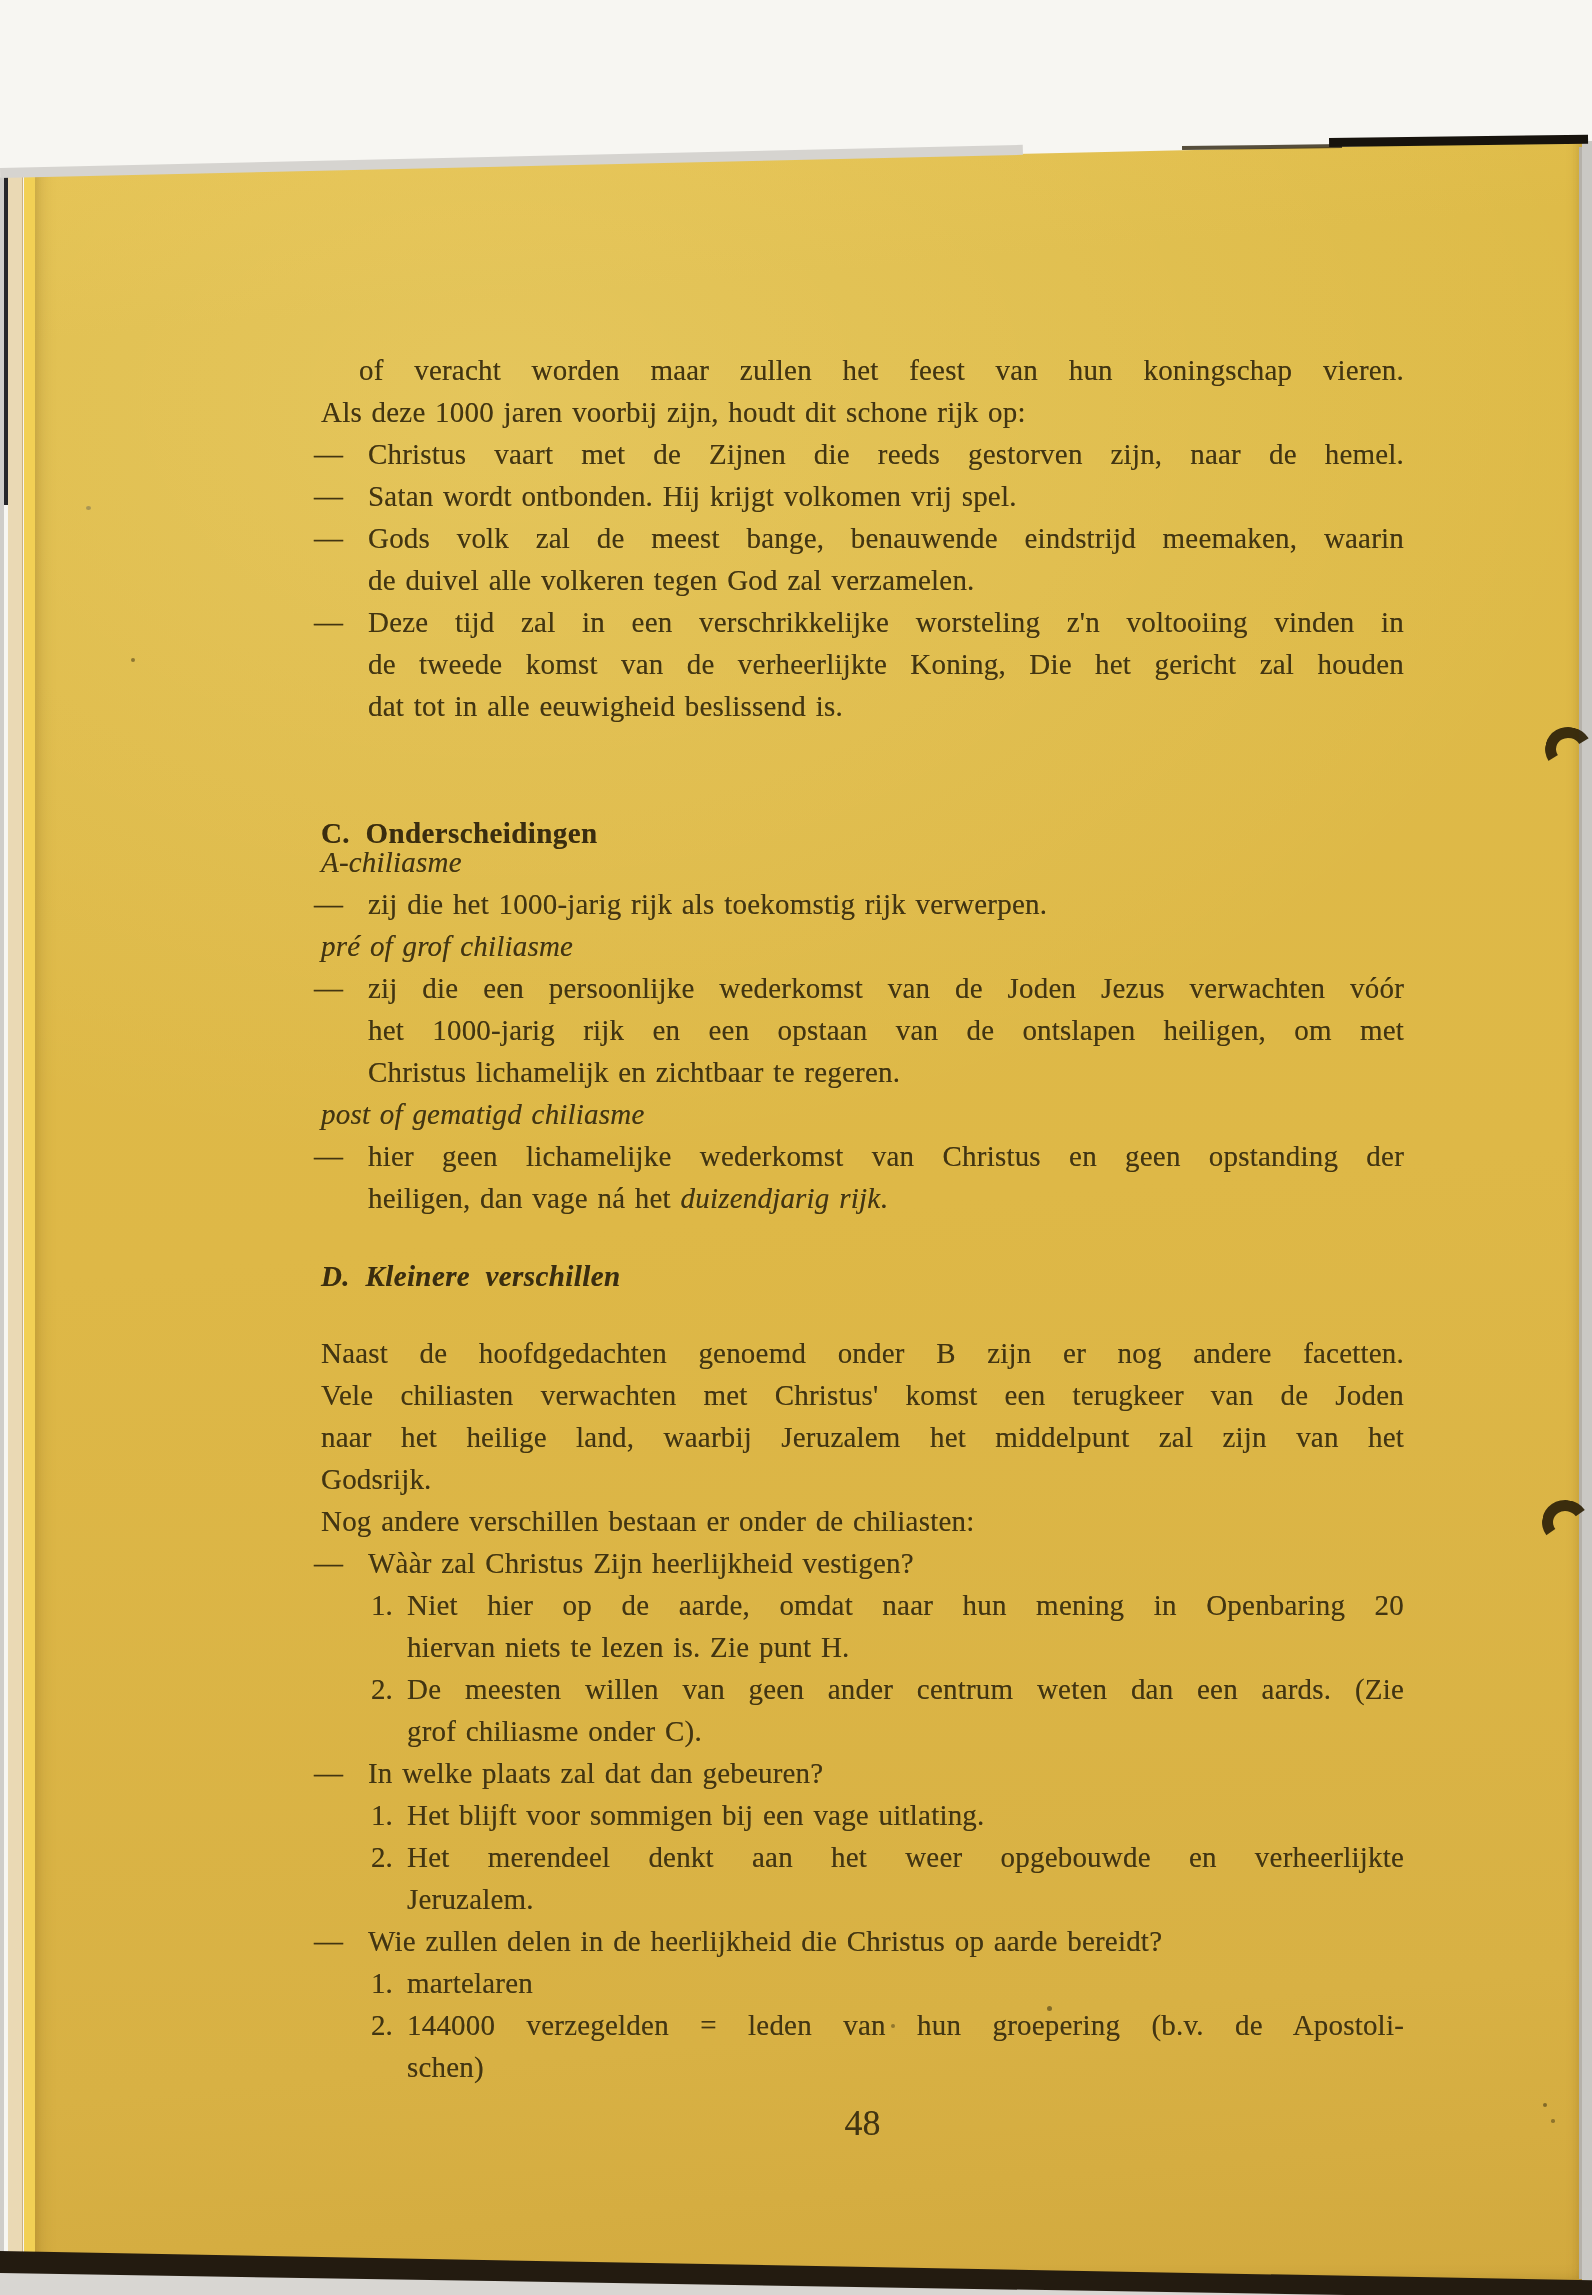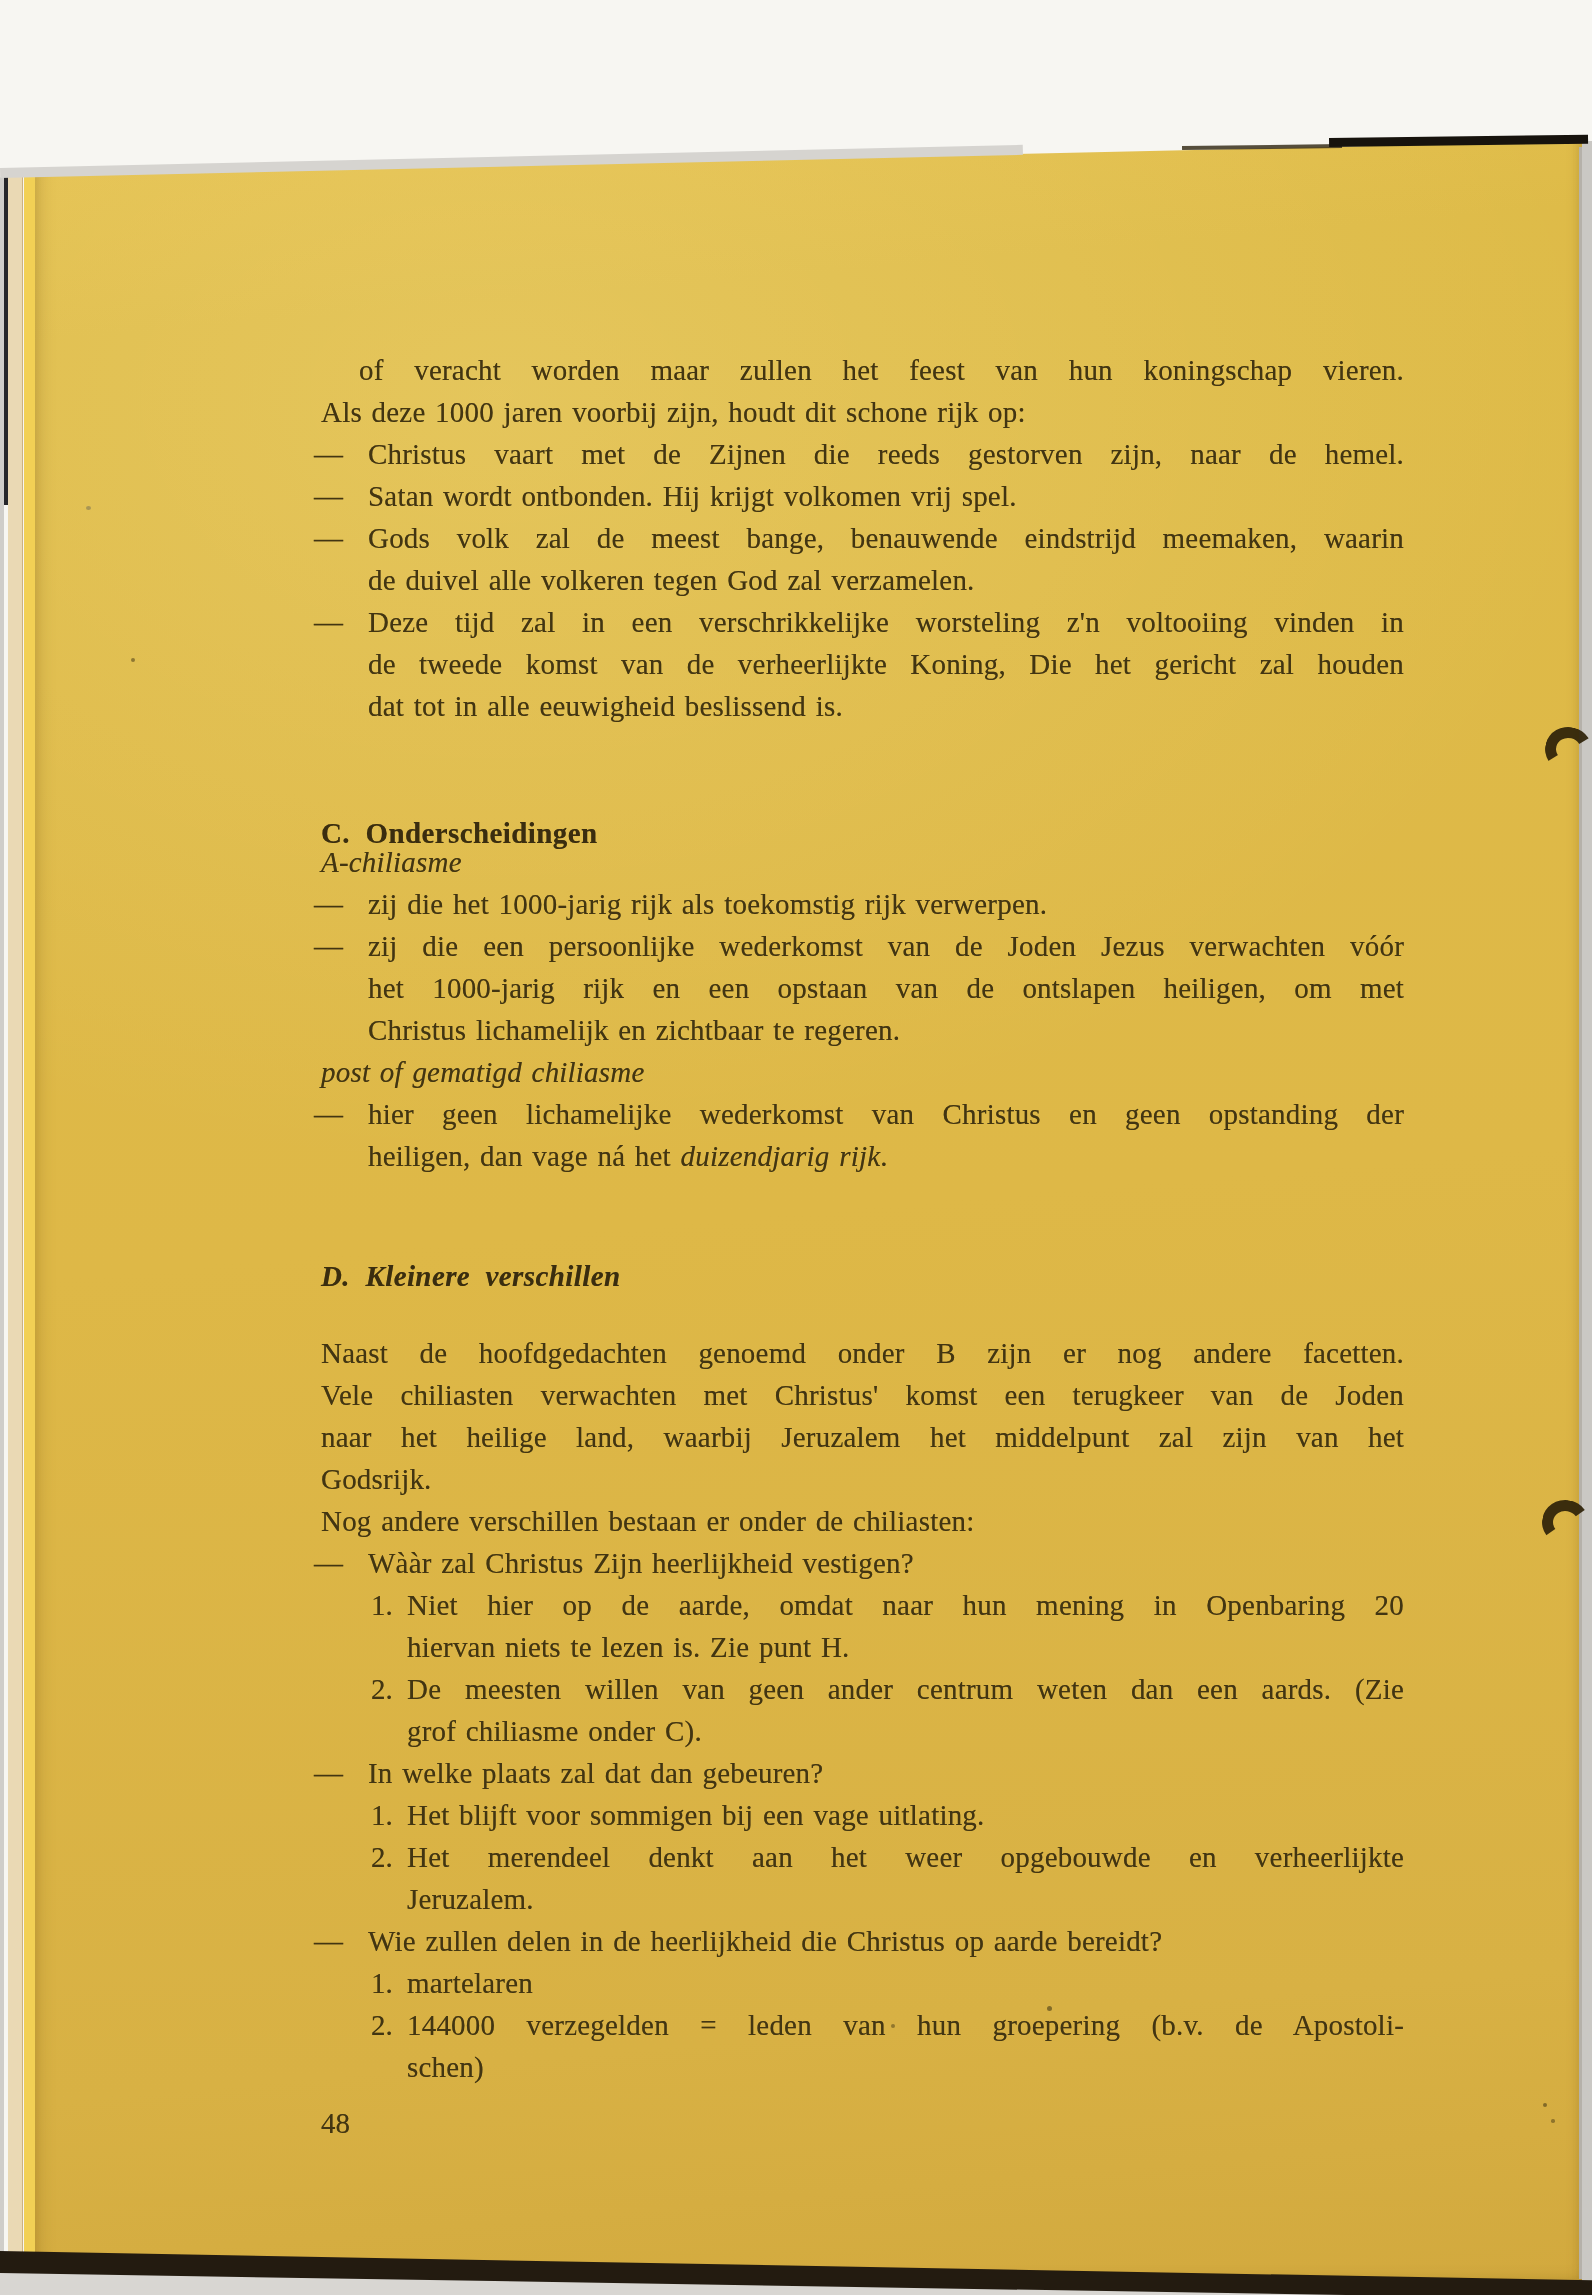--- a/index.html
+++ b/index.html
@@ -97,22 +97,22 @@
   .it{font-style:italic;}
   .marker{position:absolute;top:0;letter-spacing:0;}
   .dash .marker{left:-7px;}
   .num .marker{left:50px;}
   .heading{
     position:absolute;left:0;font-size:29px;font-weight:bold;line-height:41px;
     letter-spacing:0.4px;word-spacing:7.8px;color:var(--heading_ink,#3a2d0f);
     text-shadow:0 0 0.6px rgba(58,45,15,.55);
   }
   .pagenum{
-    position:absolute;left:0;top:2103px;width:1083px;text-align:left;
-    font-size:29px;line-height:41px;text-shadow:0 0 0.6px rgba(66,53,18,.55);
+    position:absolute;left:0;top:2103px;width:1083px;text-align:center;
+    font-size:36px;line-height:41px;text-shadow:0 0 0.6px rgba(66,53,18,.55);
   }
 </style>
 </head>
 <body>
 
 <div class="scan">
 
   <div class="page"></div>
 
   <div class="edge-grey-l"></div>
@@ -148,20 +148,21 @@
         <div class="line dash j"><span class="marker">—</span><span>Gods volk zal de meest bange, benauwende eindstrijd meemaken, waarin</span></div>
         <div class="line cont"><span>de duivel alle volkeren tegen God zal verzamelen.</span></div>
         <div class="line dash j"><span class="marker">—</span><span>Deze tijd zal in een verschrikkelijke worsteling z'n voltooiing vinden in</span></div>
         <div class="line cont j"><span>de tweede komst van de verheerlijkte Koning, Die het gericht zal houden</span></div>
         <div class="line cont"><span>dat tot in alle eeuwigheid beslissend is.</span></div>
       </div>
       <div class="heading" style="top: 765px; margin-top: 48px;">C. Onderscheidingen</div>
       <div class="block" style="top: 841px;">
         <div class="line flush it"><span>A-chiliasme</span></div>
         <div class="line dash"><span class="marker">—</span><span>zij die het 1000-jarig rijk als toekomstig rijk verwerpen.</span></div>
+        <div class="line flush it"><span>pré of grof chiliasme</span></div>
         <div class="line dash j"><span class="marker">—</span><span>zij die een persoonlijke wederkomst van de Joden Jezus verwachten vóór</span></div>
         <div class="line cont j"><span>het 1000-jarig rijk en een opstaan van de ontslapen heiligen, om met</span></div>
         <div class="line cont"><span>Christus lichamelijk en zichtbaar te regeren.</span></div>
         <div class="line flush it"><span>post of gematigd chiliasme</span></div>
         <div class="line dash j"><span class="marker">—</span><span>hier geen lichamelijke wederkomst van Christus en geen opstanding der</span></div>
         <div class="line cont"><span>heiligen, dan vage ná het </span><span class="it">duizendjarig rijk</span><span>.</span></div>
       </div>
       <div class="heading" style="top: 1256px; font-style: italic;">D. Kleinere verschillen</div>
       <div class="block" style="top: 1332px;">
         <div class="line flush j"><span>Naast de hoofdgedachten genoemd onder B zijn er nog andere facetten.</span></div>

